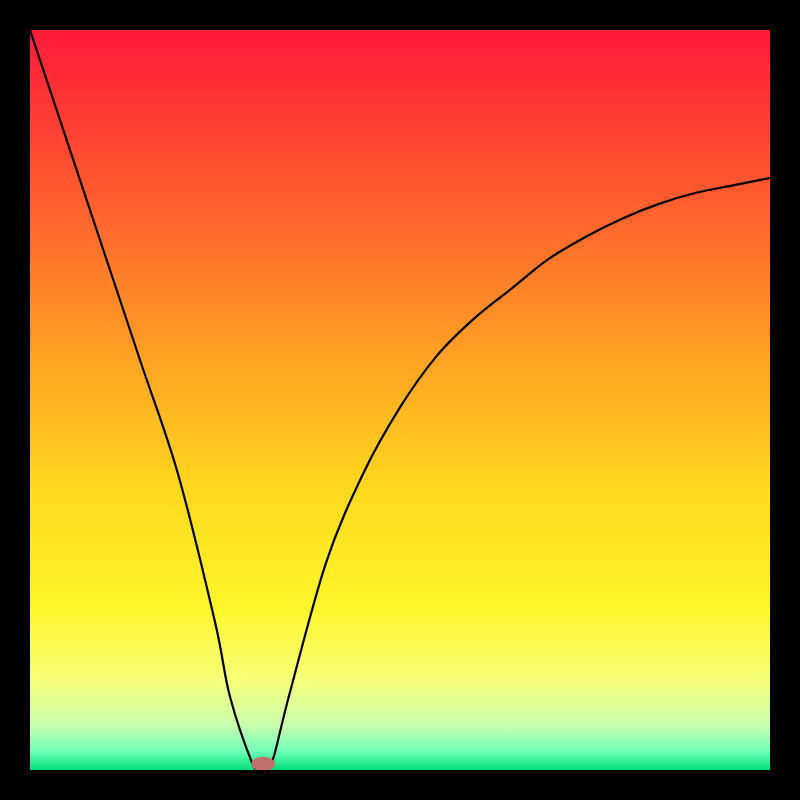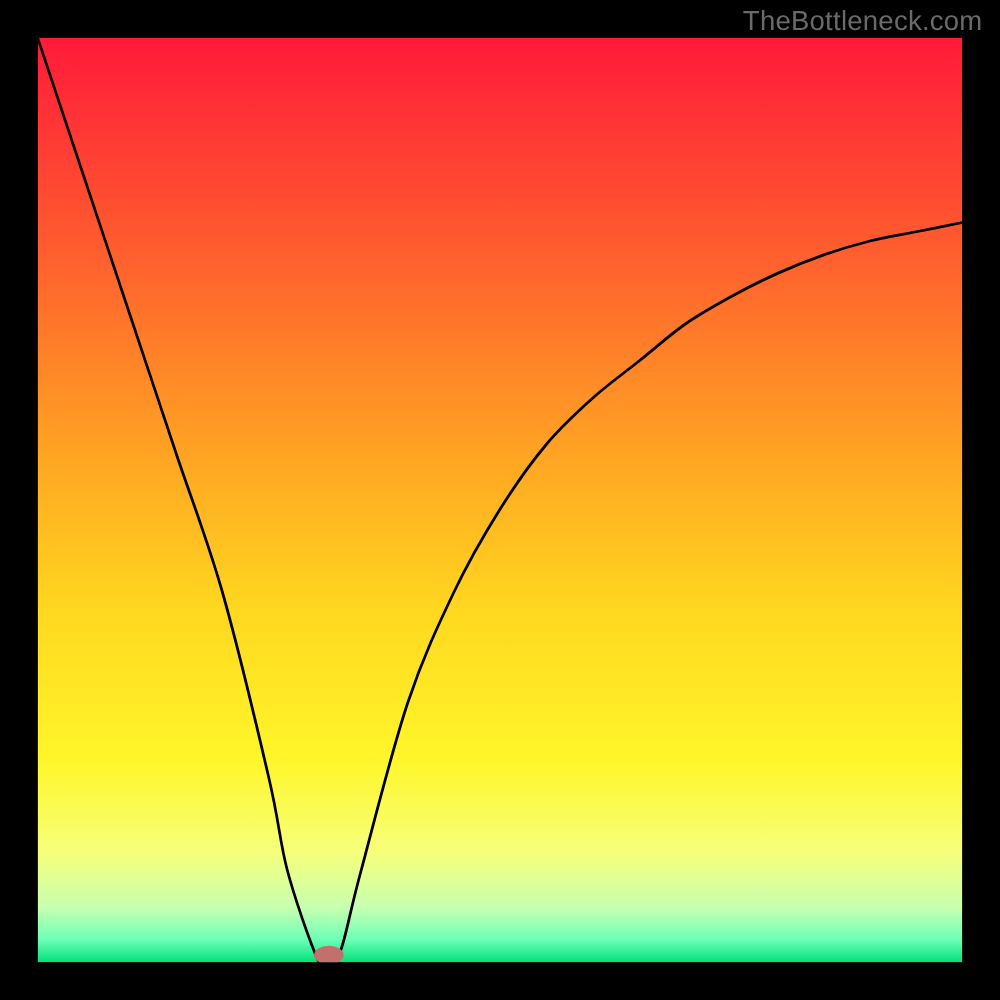--- a/index.html
+++ b/index.html
@@ -38,21 +38,20 @@
     font-size: 22px;
     font-weight: 500;
     letter-spacing: 0.2px;
   }
 </style>
 </head>
 <body>
 
 <div class="frame">
 
-  <div class="watermark">TheBottleneck.com</div>
 
   <div class="plot-area">
     <svg id="chart-svg" width="740" height="740" viewBox="0 0 740 740">
       <defs>
         <linearGradient id="bg-grad" x1="0" y1="0" x2="0" y2="1">
             <stop offset="0%" stop-color="#ff1a3a"></stop>
             <stop offset="22%" stop-color="#ff5a2f"></stop>
             <stop offset="45%" stop-color="#ffa423"></stop>
             <stop offset="62%" stop-color="#ffd81f"></stop>
             <stop offset="78%" stop-color="#fff62a"></stop>

